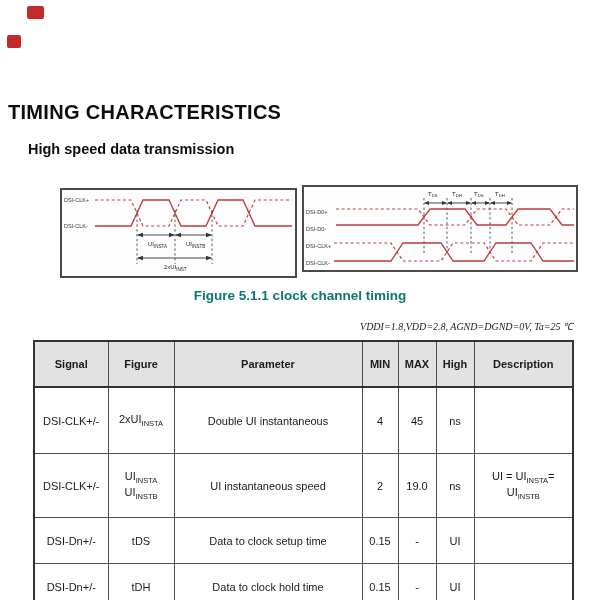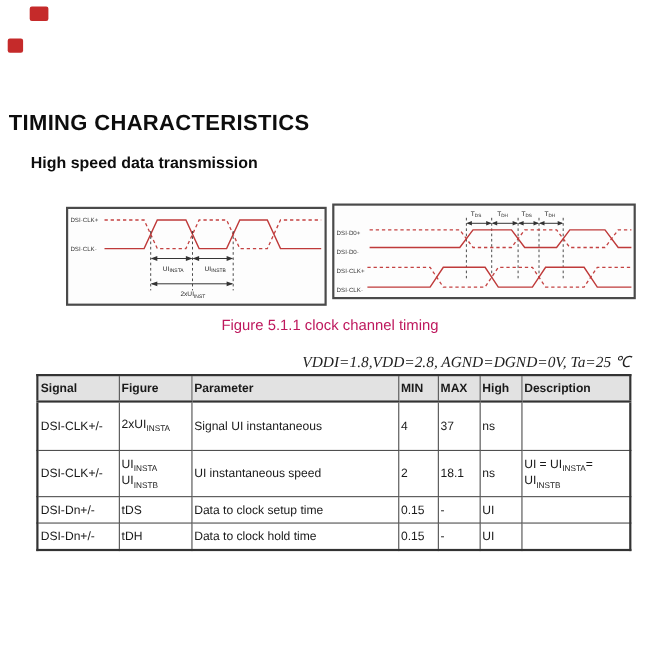--- a/index.html
+++ b/index.html
@@ -30,36 +30,36 @@
   .sig-label { font-family:"Liberation Sans", sans-serif; font-size:5.6px; fill:#3a3a3a; }
   .dim-label { font-family:"Liberation Sans", sans-serif; font-size:6px;   fill:#222; }
   .wave-dashed { fill:none; stroke:#c44242; stroke-width:1.2; stroke-dasharray:3,2.6; }
   .wave-solid  { fill:none; stroke:#bf3a3a; stroke-width:1.3; }
   .ann-vline { stroke:#333; stroke-width:0.8; stroke-dasharray:2.4,2.4; }
   .dim-line  { stroke:#333; stroke-width:0.9; }
   .dim-head  { fill:#333; }
 
   #figure-caption {
     position:absolute; left:0; top:288px; width:600px; text-align:center;
-    font-size:13.5px; color:#be185d;
+    font-size:13.5px; color:#0f766e;font-weight:bold;
   }
   #conditions-note {
     position:absolute; right:27px; top:319px;
     font-family:"Liberation Serif", serif; font-style:italic;
-    font-size:14px; color:#222;
+    font-size:10px; color:#222;
   }
 
   #timing-table {
     position:absolute; left:33px; top:340px; width:539px;
     border-collapse:collapse; table-layout:fixed;
     font-size:11px; color:#1a1a1a;
   }
   #timing-table th, #timing-table td {
-    border:1px solid #4f4f4f; text-align:left; vertical-align:middle;
-    padding:1px 2px; overflow:hidden;
+    border:1px solid #4f4f4f; text-align:center; vertical-align:middle;
+    padding:12px 2px; overflow:hidden;
   }
   #timing-table { border:2px solid #333; }
   #timing-table thead th {
     background:#e2e2e2; font-weight:bold; height:20px;
     border-bottom:2px solid #333; font-size:11px;
   }
   #timing-table sub { font-size:7.5px; }
   tr.row-tall-1 td { height:41px; }
   tr.row-tall-2 td { height:39px; }
   tr.row-short  td { height:21px; }
@@ -167,35 +167,35 @@
         <th>MIN</th>
         <th>MAX</th>
         <th>High</th>
         <th>Description</th>
       </tr>
     </thead>
     <tbody>
       <tr class="row-tall-1">
         <td>DSI-CLK+/-</td>
         <td><span>2xUI</span><sub>INSTA</sub></td>
-        <td>Signal UI instantaneous</td>
+        <td>Double UI instantaneous</td>
         <td>4</td>
-        <td>37</td>
+        <td>45</td>
         <td>ns</td>
         <td></td>
       </tr>
       <tr class="row-tall-2">
         <td>DSI-CLK+/-</td>
         <td>
           <div><span>UI</span><sub>INSTA</sub></div>
           <div><span>UI</span><sub>INSTB</sub></div>
         </td>
         <td>UI instantaneous speed</td>
         <td>2</td>
-        <td>18.1</td>
+        <td>19.0</td>
         <td>ns</td>
         <td>
           <div><span>UI = UI</span><sub>INSTA</sub><span>=</span></div>
           <div><span>UI</span><sub>INSTB</sub></div>
         </td>
       </tr>
       <tr class="row-short">
         <td>DSI-Dn+/-</td>
         <td>tDS</td>
         <td>Data to clock setup time</td>

